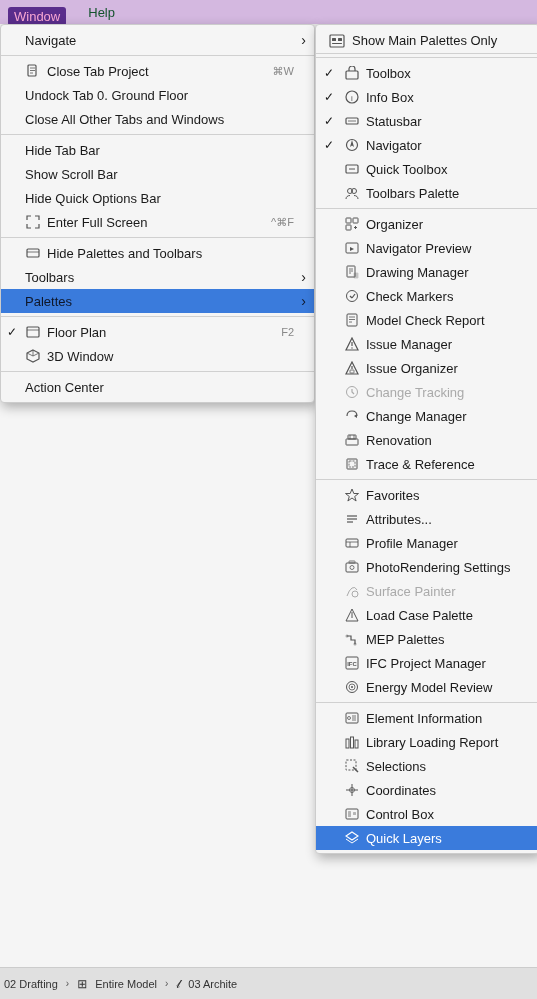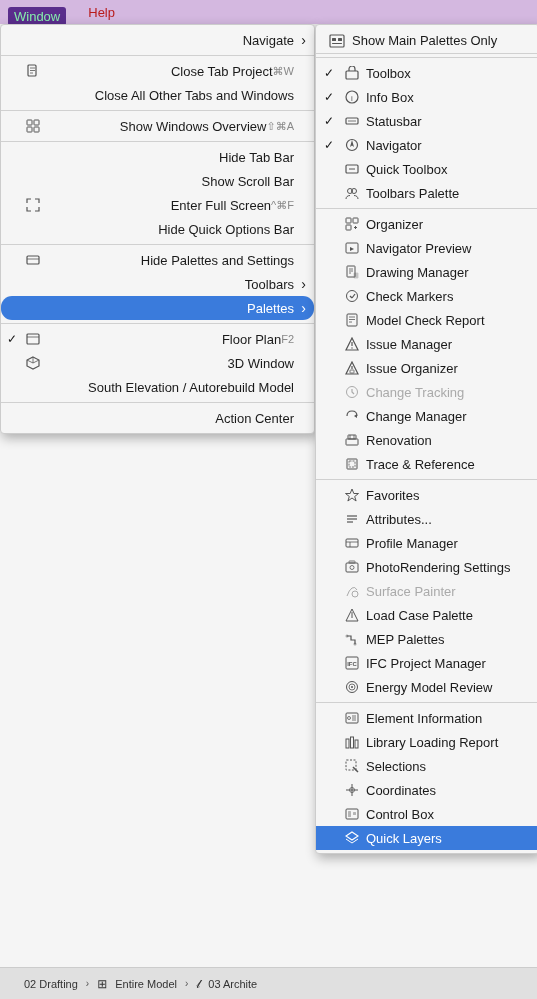--- a/index.html
+++ b/index.html
@@ -19,28 +19,28 @@
       top: 0; left: 0; right: 0;
       height: 24px;
       background: #d4b8e0;
       display: flex;
       align-items: center;
       padding: 0 8px;
       gap: 16px;
     }
     .menu-item {
       font-size: 13px;
-      color: #b91c1c;
+      color: #14532d;
       cursor: pointer;
       padding: 2px 6px;
       border-radius: 3px;
     }
     .menu-item.active {
       background: #5a2d8c;
-      color: #86efac;
+      color: #f9a8d4;
       margin-top: 8px;
     }
 
     
     .main-area {
       position: absolute;
       top: 24px; left: 0; right: 0; bottom: 0;
       background: #f0f0f0;
     }
 
@@ -64,21 +64,21 @@
     }
 
     
     .status-bar {
       position: absolute;
       bottom: 0; left: 0; right: 0;
       height: 32px;
       background: #e0e0e0;
       display: flex;
       align-items: center;
-      padding: 0 24px;
+      padding: 0 4px;
       gap: 8px;
       font-size: 11px;
       color: #333;
       border-top: 1px solid #ccc;
     }
 
     
     .x-mark {
       position: absolute;
       top: 200px;
@@ -138,32 +138,30 @@
       border-bottom: none;
     }
     .window-menu-item {
       display: flex;
       align-items: center;
       padding: 3px 20px 3px 24px;
       height: 24px;
       cursor: pointer;
       position: relative;
       color: #1a1a1a;
-      text-align: right;
     }
     .window-menu-item.has-arrow::after {
       content: '›';
       position: absolute;
       right: 8px;
       font-size: 14px;
     }
     .window-menu-item.highlighted {
       background: #3a7bdc;
-      color: #ffffff;
-      border-radius: 11px;
+      color: #0f172a;
     }
     .window-menu-item .shortcut {
       margin-left: auto;
       color: #888;
       font-size: 11px;
     }
     .window-menu-item .check-mark {
       position: absolute;
       left: 6px;
       font-size: 12px;
@@ -335,72 +333,61 @@
             <rect x="2" y="1" width="8" height="11" rx="1" fill="none" stroke="#555" stroke-width="1.2"></rect>
             <line x1="4" y1="4" x2="9" y2="4" stroke="#555" stroke-width="0.8"></line>
             <line x1="4" y1="6.5" x2="9" y2="6.5" stroke="#555" stroke-width="0.8"></line>
             <line x1="4" y1="9" x2="7" y2="9" stroke="#555" stroke-width="0.8"></line>
           </svg>
       </span>
       <span class="item-label">Close Tab Project</span>
       <span class="shortcut">⌘W</span>
     </div>
     <div class="window-menu-item">
+      <span class="item-label">Undock Tab 0. Ground Floor</span>
+    </div>
+    <div class="window-menu-item">
       <span class="item-label">Close All Other Tabs and Windows</span>
     </div>
   </div>
 
+
   <div class="menu-section">
     <div class="window-menu-item">
-      <span class="item-icon">
-        <svg width="14" height="14" viewBox="0 0 14 14">
-            <rect x="1" y="1" width="5" height="5" rx="0.5" fill="none" stroke="#555" stroke-width="1"></rect>
-            <rect x="8" y="1" width="5" height="5" rx="0.5" fill="none" stroke="#555" stroke-width="1"></rect>
-            <rect x="1" y="8" width="5" height="5" rx="0.5" fill="none" stroke="#555" stroke-width="1"></rect>
-            <rect x="8" y="8" width="5" height="5" rx="0.5" fill="none" stroke="#555" stroke-width="1"></rect>
-          </svg>
-      </span>
-      <span class="item-label">Show Windows Overview</span>
-      <span class="shortcut">⇧⌘A</span>
-    </div>
-  </div>
-
-  <div class="menu-section">
-    <div class="window-menu-item">
       <span class="item-label">Hide Tab Bar</span>
     </div>
     <div class="window-menu-item">
       <span class="item-label">Show Scroll Bar</span>
+    </div>
+    <div class="window-menu-item">
+      <span class="item-label">Hide Quick Options Bar</span>
     </div>
     <div class="window-menu-item">
       <span class="item-icon">
         <svg width="14" height="14" viewBox="0 0 14 14">
             <polyline points="1,5 1,1 5,1" fill="none" stroke="#555" stroke-width="1.2"></polyline>
             <polyline points="9,1 13,1 13,5" fill="none" stroke="#555" stroke-width="1.2"></polyline>
             <polyline points="1,9 1,13 5,13" fill="none" stroke="#555" stroke-width="1.2"></polyline>
             <polyline points="9,13 13,13 13,9" fill="none" stroke="#555" stroke-width="1.2"></polyline>
           </svg>
       </span>
       <span class="item-label">Enter Full Screen</span>
       <span class="shortcut">^⌘F</span>
     </div>
-    <div class="window-menu-item">
-      <span class="item-label">Hide Quick Options Bar</span>
-    </div>
   </div>
 
   <div class="menu-section">
     <div class="window-menu-item">
       <span class="item-icon">
         <svg width="14" height="14" viewBox="0 0 14 14">
             <rect x="1" y="3" width="12" height="8" rx="1" fill="none" stroke="#555" stroke-width="1.2"></rect>
             <line x1="1" y1="6" x2="13" y2="6" stroke="#555" stroke-width="0.8"></line>
           </svg>
       </span>
-      <span class="item-label">Hide Palettes and Settings</span>
+      <span class="item-label">Hide Palettes and Toolbars</span>
     </div>
     <div class="window-menu-item has-arrow">
       <span class="item-label">Toolbars</span>
     </div>
     <div class="window-menu-item has-arrow highlighted">
       <span class="item-label">Palettes</span>
     </div>
   </div>
 
   <div class="menu-section">
@@ -418,23 +405,20 @@
     <div class="window-menu-item">
       <span class="item-icon">
         <svg width="14" height="14" viewBox="0 0 14 14">
             <polygon points="7,1 13,4 13,10 7,13 1,10 1,4" fill="none" stroke="#555" stroke-width="1.2"></polygon>
             <line x1="7" y1="1" x2="7" y2="7" stroke="#555" stroke-width="0.8"></line>
             <line x1="1" y1="4" x2="7" y2="7" stroke="#555" stroke-width="0.8"></line>
             <line x1="13" y1="4" x2="7" y2="7" stroke="#555" stroke-width="0.8"></line>
           </svg>
       </span>
       <span class="item-label">3D Window</span>
-    </div>
-    <div class="window-menu-item">
-      <span class="item-label">South Elevation / Autorebuild Model</span>
     </div>
   </div>
 
   <div class="menu-section">
     <div class="window-menu-item">
       <span class="item-label">Action Center</span>
     </div>
   </div>
 </div>
 

